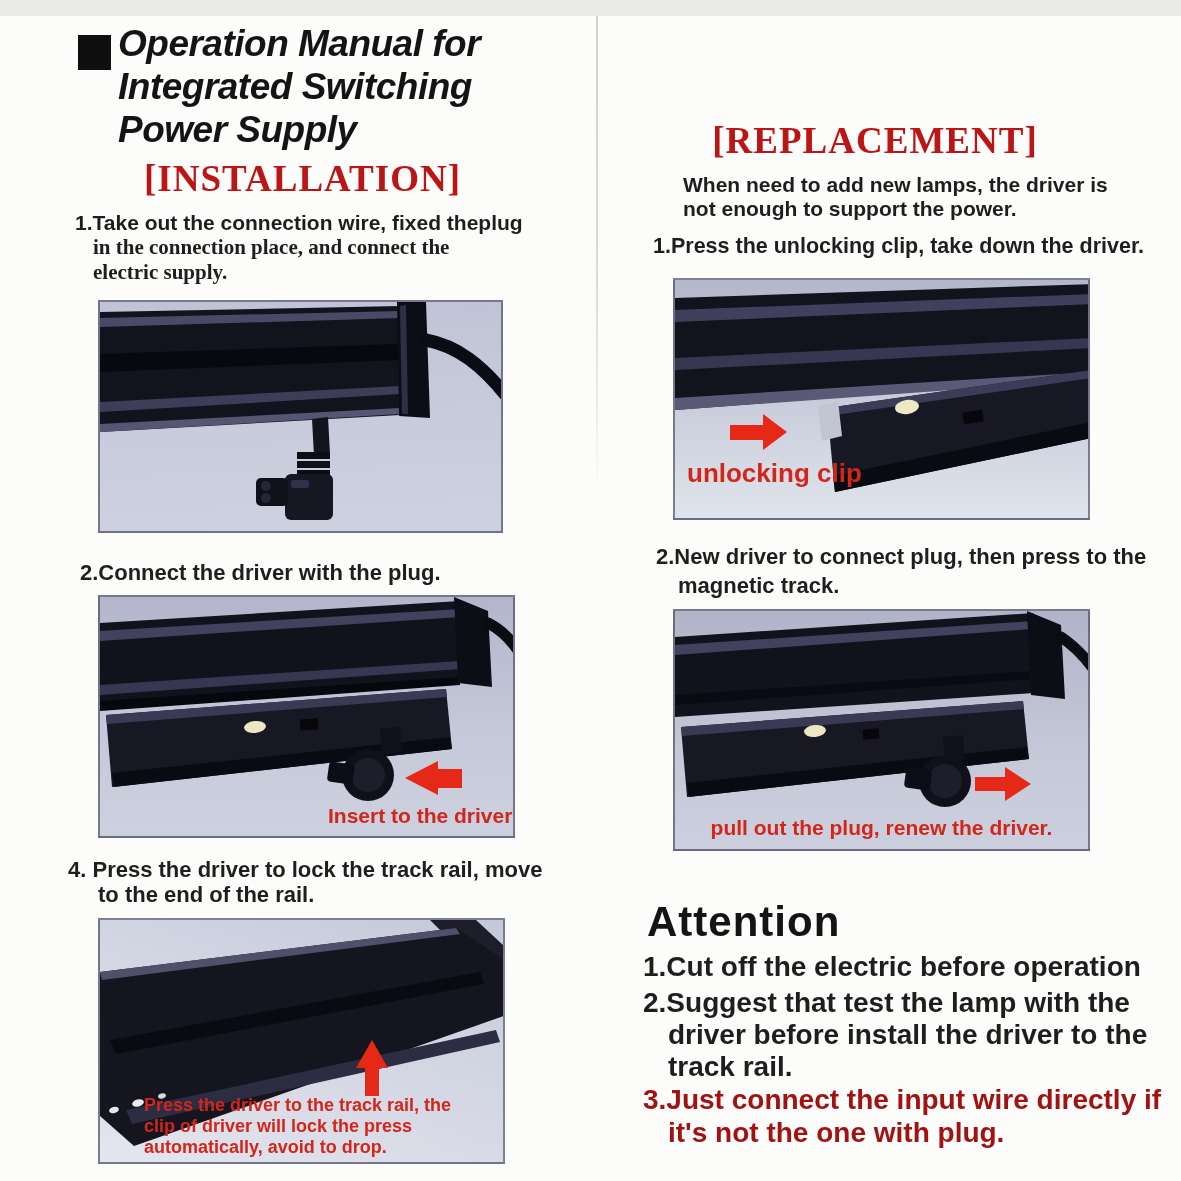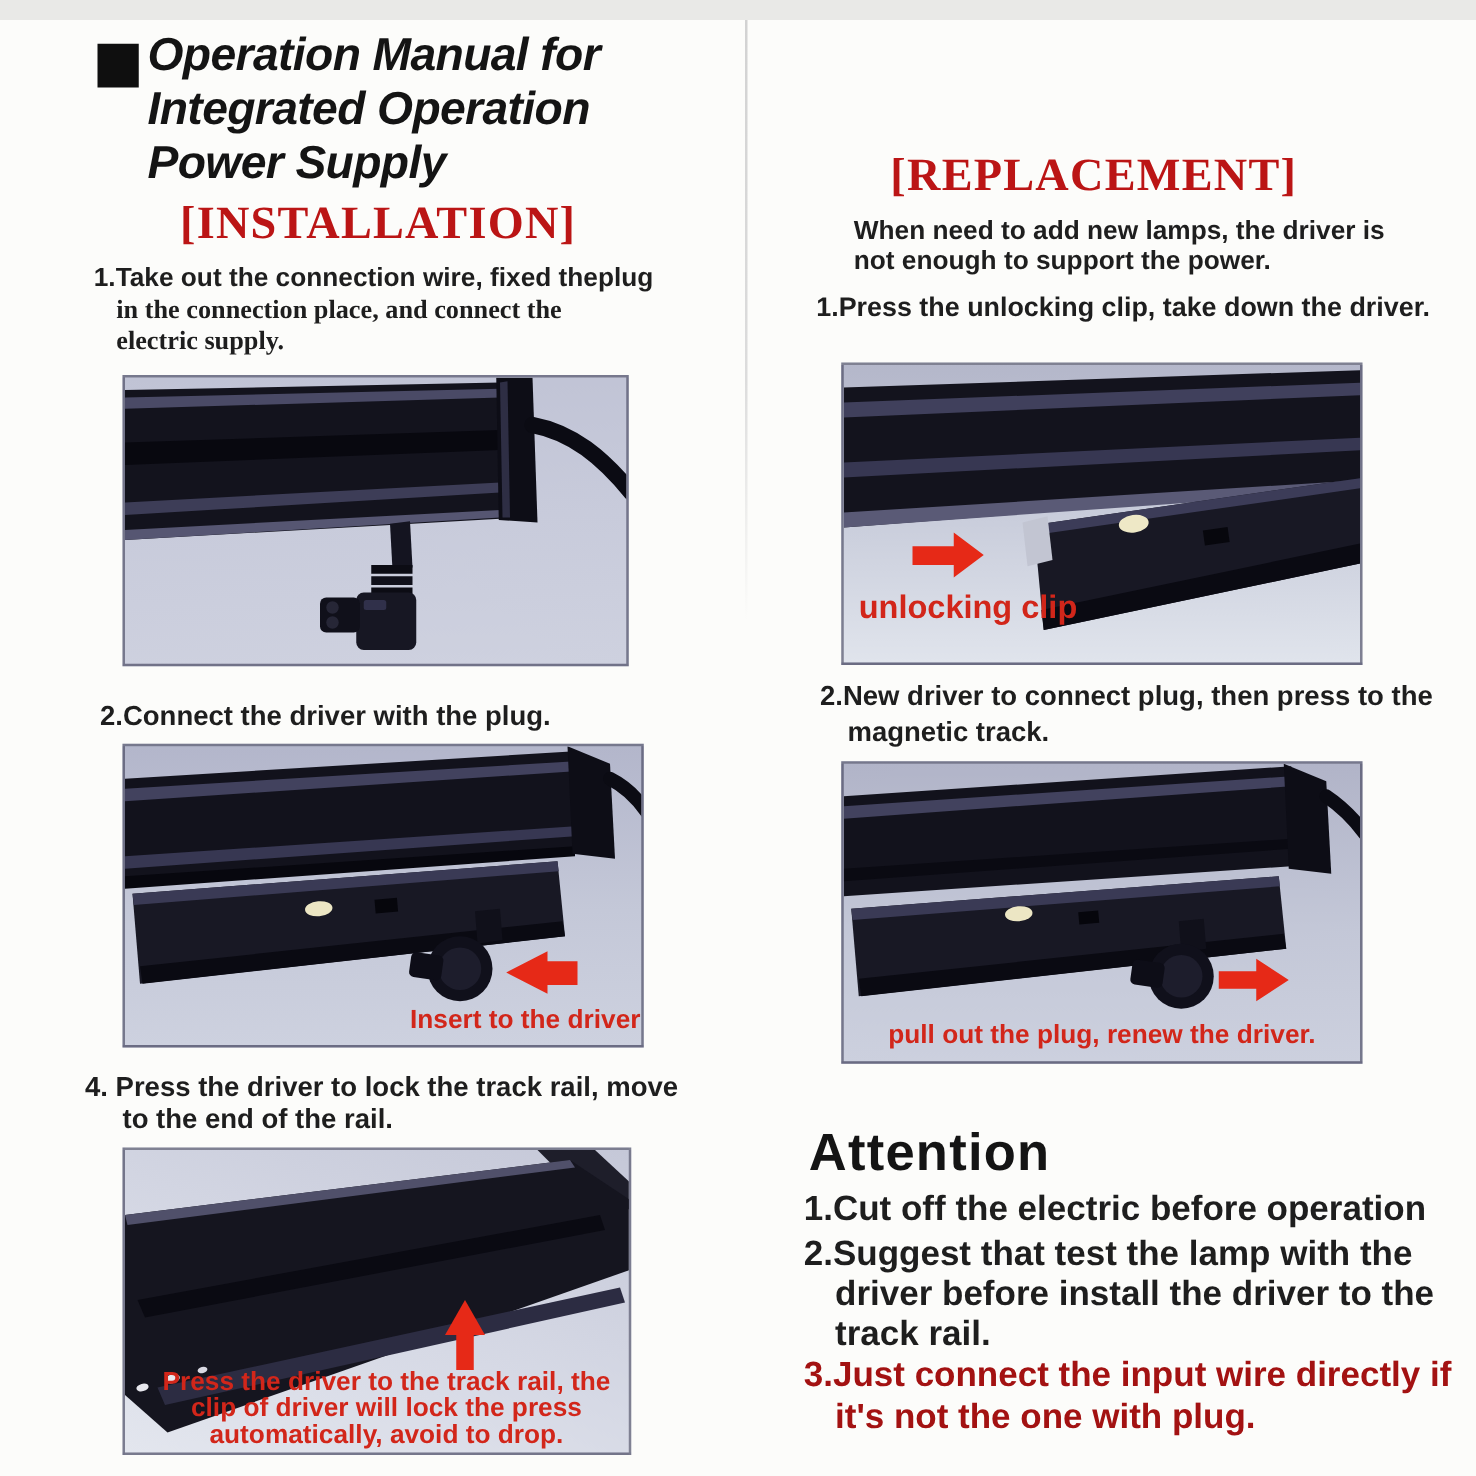--- a/index.html
+++ b/index.html
@@ -50,41 +50,41 @@
   .att-3{left:643px;top:1067px;line-height:33px;color:#a31212;}
   
   .photo{position:absolute;overflow:hidden;border:2px solid rgba(48,48,72,0.55);box-sizing:border-box;}
   .photo svg{position:absolute;left:0;top:0;}
   .photo-l1{left:98px;top:284px;width:405px;height:233px;
     background:linear-gradient(178deg,#c0c3d5 0%,#c8cbdb 50%,#ced1df 100%);}
   .photo-l2{left:98px;top:579px;width:417px;height:243px;
     background:linear-gradient(180deg,#b3b6cb 0%,#c4c8d8 55%,#cdd1df 100%);}
   .photo-l3{left:98px;top:902px;width:407px;height:246px;
     background:linear-gradient(200deg,#c5c8d8 0%,#d6d9e5 55%,#e3e6ee 100%);}
-  .photo-r1{left:673px;top:274px;width:417px;height:242px;
+  .photo-r1{left:673px;top:262px;width:417px;height:242px;
     background:linear-gradient(180deg,#b4b7ca 0%,#c6cad9 45%,#e0e4ec 100%);padding-left:36px;}
   .photo-r2{left:673px;top:593px;width:417px;height:242px;
     background:linear-gradient(180deg,#b1b4c8 0%,#c3c7d7 55%,#ccd0de 100%);}
   .caption{position:absolute;font-weight:bold;color:#d2261a;white-space:nowrap;}
   .cap-insert{left:228px;top:207px;font-size:21px;}
-  .cap-press{left:30px;top:175px;font-size:21px;line-height:21px;text-align:center;}
+  .cap-press{left:44px;top:175px;font-size:18px;line-height:21px;}
   .cap-unlock{left:12px;top:178px;font-size:26px;}
   .cap-pull{left:0;right:0;top:205px;text-align:center;font-size:21px;}
 </style>
 </head>
 <body>
 
 <div class="page">
 
   <div class="fold-line"></div>
 
   <div class="title-square"></div>
   <div class="title">
     <div class="s-line">Operation Manual for</div>
-    <div class="s-line">Integrated Operation</div>
+    <div class="s-line">Integrated Switching</div>
     <div class="s-line">Power Supply</div>
   </div>
 
   <div class="bracket-heading inst-heading">[INSTALLATION]</div>
 
   <div class="abs step step-l1">
     <div class="s-line">1.Take out the connection wire, fixed theplug</div>
     <div class="s-line indent18">in the connection place, and connect the</div>
     <div class="s-line indent18">electric supply.</div>
   </div>

